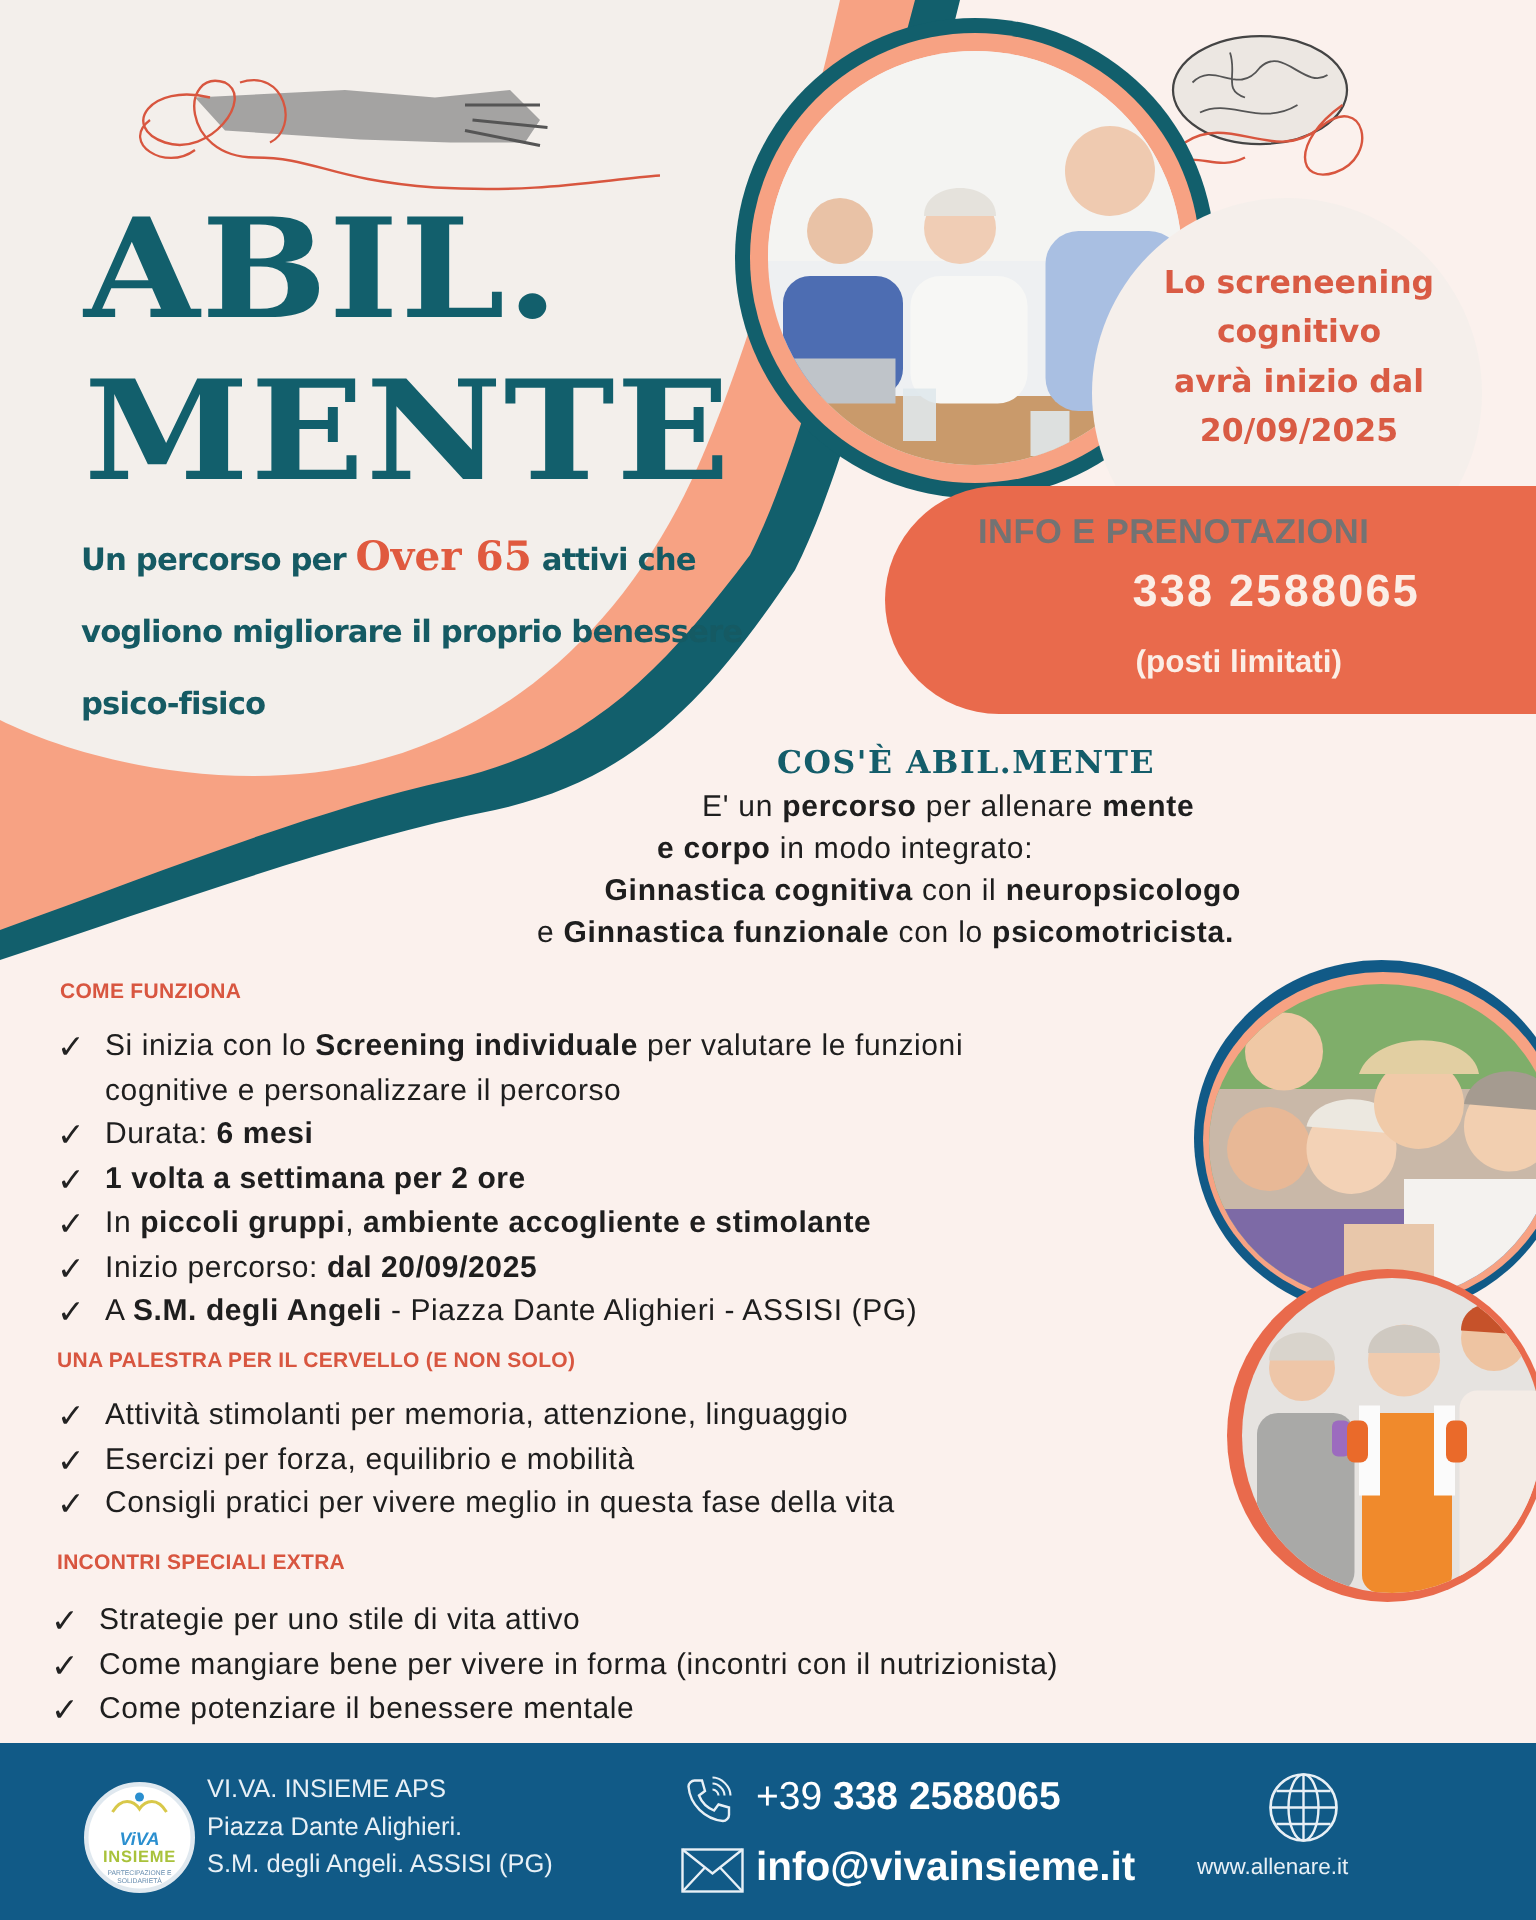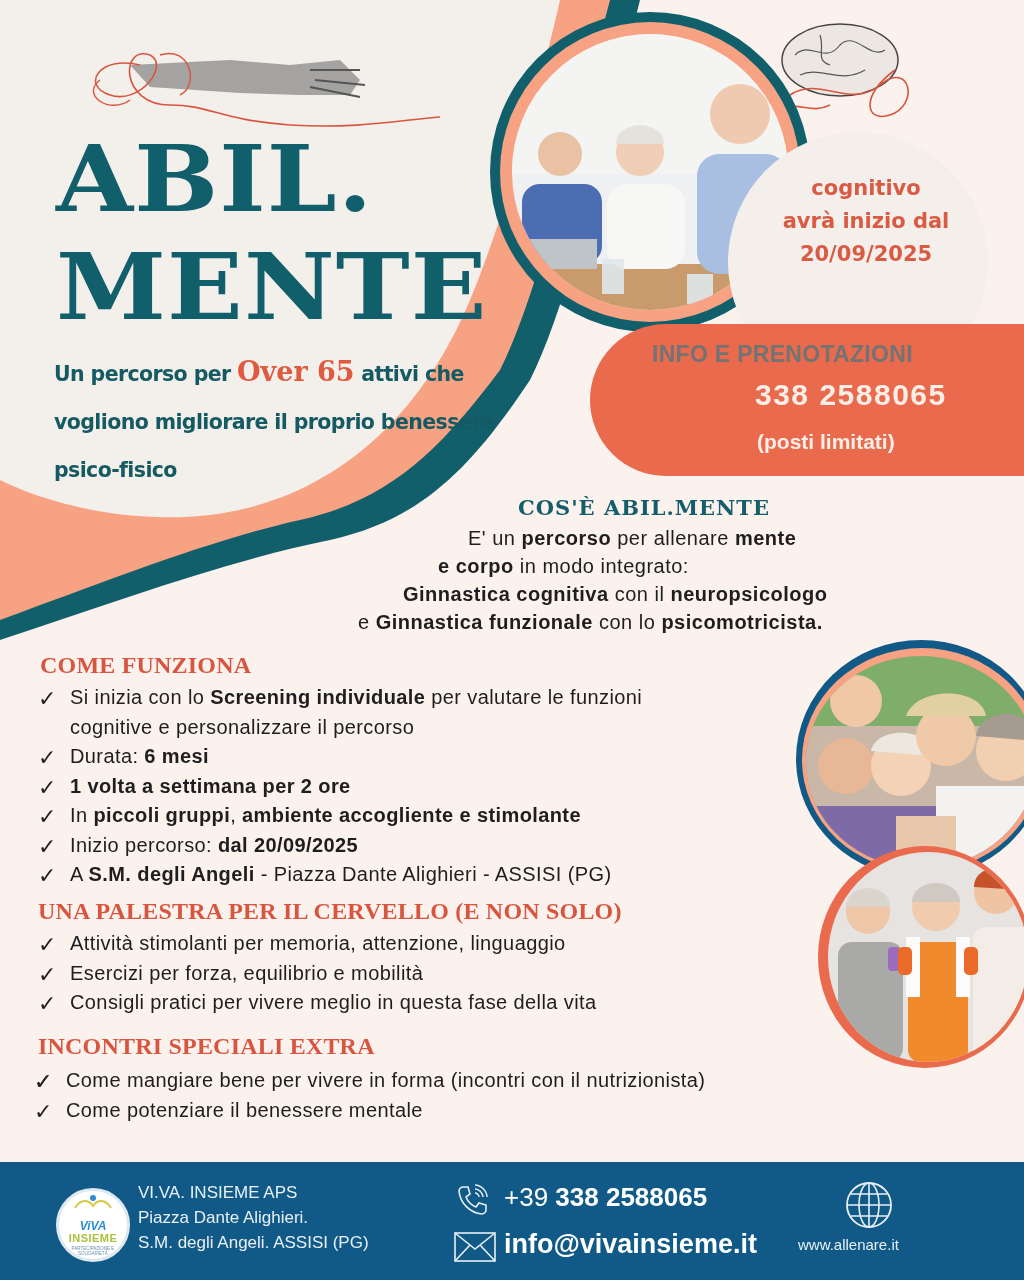--- a/index.html
+++ b/index.html
@@ -86,23 +86,23 @@
       font-family: "DejaVu Serif", serif;
       font-weight: 900; font-size: 21px; color: #145d6a; letter-spacing: 1px;
     }
     .cose-body {
       font-size: 20px; color: #1e1e1e; letter-spacing: 0.5px; white-space: nowrap;
     }
     .cose-body b { font-weight: 700; }
 
     
     .section-heading {
-      font-family: Liberation Serif, serif;
+      font-family: Liberation Sans, sans-serif;
       font-weight: 900;
-      font-size: 24px;
+      font-size: 14px;
       color: #d85640;
       letter-spacing: 0.2px;
       white-space: nowrap;
     }
     .list { list-style: none; }
     .list li {
       position: relative;
       padding-left: 32px;
       font-size: 20px;
       line-height: 29.5px;
@@ -196,20 +196,21 @@
     <rect x="185" y="120" width="91" height="120" rx="22" fill="#a9bfe2"></rect>
 
     <rect x="15" y="205" width="70" height="30" fill="#bfc4c9"></rect>
     <rect x="90" y="225" width="22" height="35" fill="#dfe8ec" opacity="0.9"></rect>
     <rect x="175" y="240" width="26" height="30" fill="#dfe8ec" opacity="0.9"></rect>
   </svg>
 </div>
 
 <div class="abs" style="left:728px;top:132px;width:260px;height:260px;border-radius:50%;background:#f5efeb;"></div>
 <div class="abs screen-text">
+  <div>Lo screneening</div>
   <div>cognitivo</div>
   <div>avrà inizio dal</div>
   <div>20/09/2025</div>
 </div>
 
 <div class="abs title">
   <div>ABIL.</div>
   <div>MENTE</div>
 </div>
 
@@ -249,21 +250,21 @@
 
 <div class="abs section-heading" style="left:38px;top:898px;">UNA PALESTRA PER IL CERVELLO (E NON SOLO)</div>
 <ul class="abs list" style="left:38px;top:929px;">
   <li><span class="check">✓</span><span>Attività stimolanti per memoria, attenzione, linguaggio</span></li>
   <li><span class="check">✓</span><span>Esercizi per forza, equilibrio e mobilità</span></li>
   <li><span class="check">✓</span><span>Consigli pratici per vivere meglio in questa fase della vita</span></li>
 </ul>
 
 <div class="abs section-heading" style="left:38px;top:1033px;">INCONTRI SPECIALI EXTRA</div>
 <ul class="abs list" style="left:34px;top:1066px;">
-  <li><span class="check">✓</span></li>
+  <li><span class="check">✓</span><span>Strategie per uno stile di vita attivo</span></li>
   <li><span class="check">✓</span><span>Come mangiare bene per vivere in forma (incontri con il nutrizionista)</span></li>
   <li><span class="check">✓</span><span>Come  potenziare il benessere mentale</span></li>
 </ul>
 
 <div class="abs" style="left:796px;top:640px;width:250px;height:238px;border-radius:50%;background:#115a87;"></div>
 <div class="abs" style="left:802px;top:648px;width:240px;height:224px;border-radius:50%;background:#f7a283;"></div>
 <div class="abs photo-circle" style="left:806px;top:656px;width:230px;height:212px;">
   <svg width="230" height="212" viewBox="0 0 230 212">
     <rect width="230" height="212" fill="#7fae6a"></rect>
     <rect y="70" width="230" height="142" fill="#c9b8a8"></rect>

